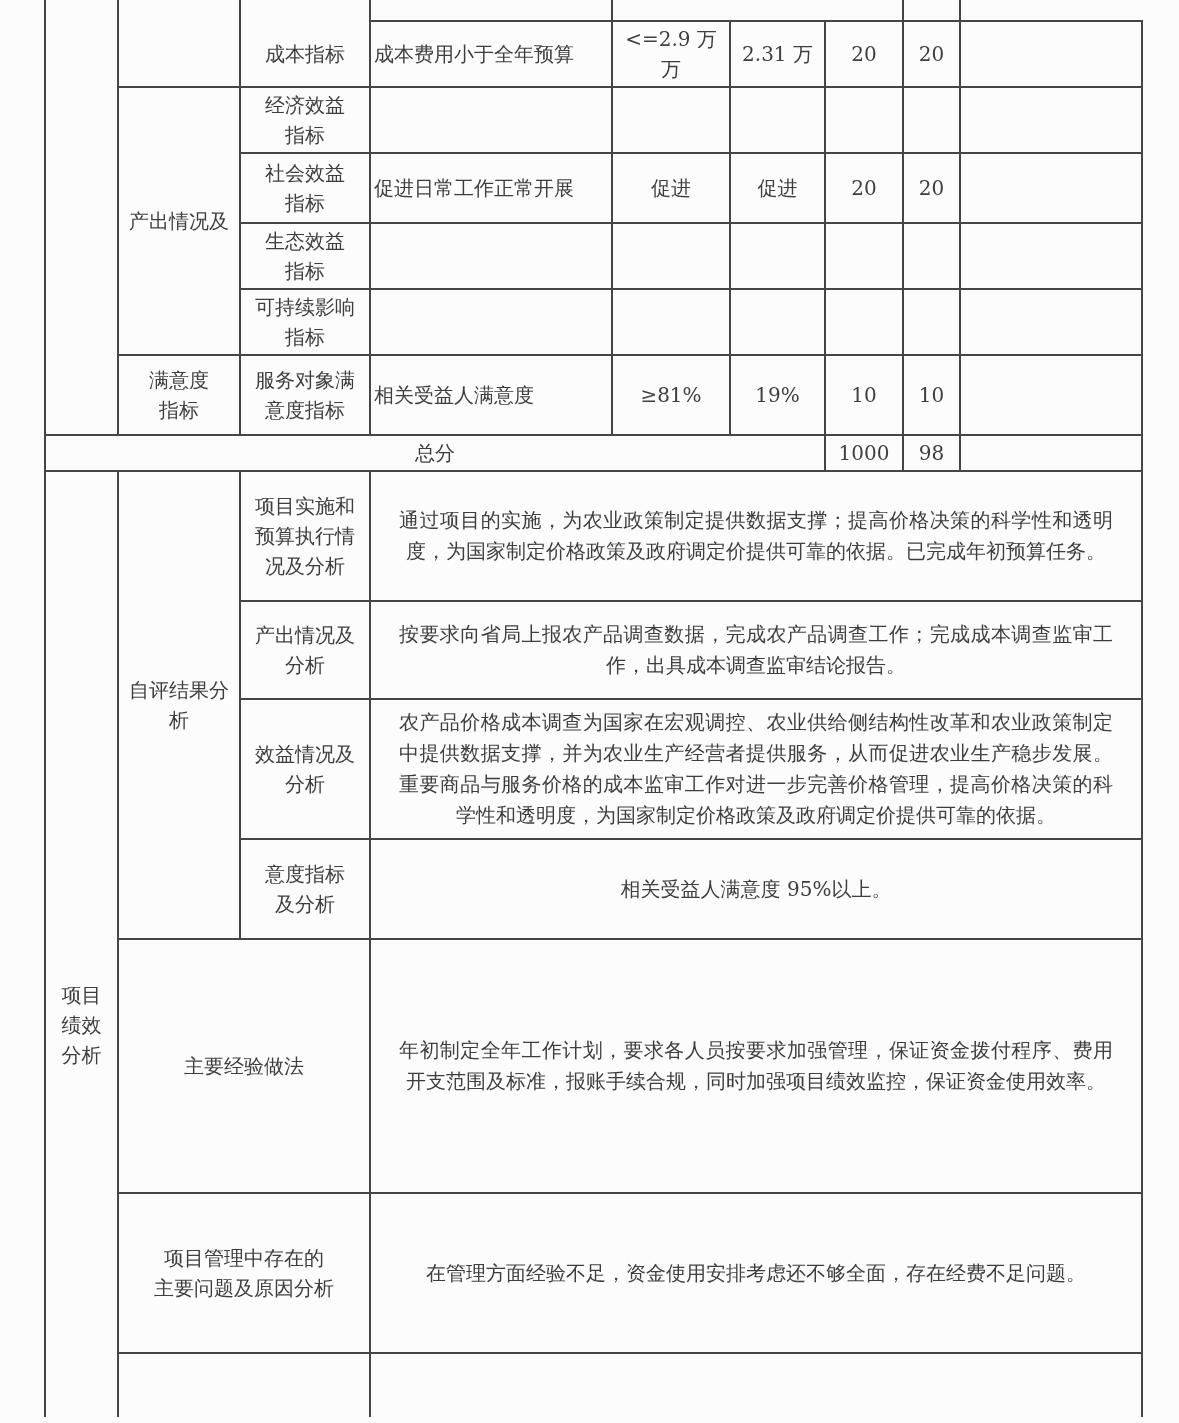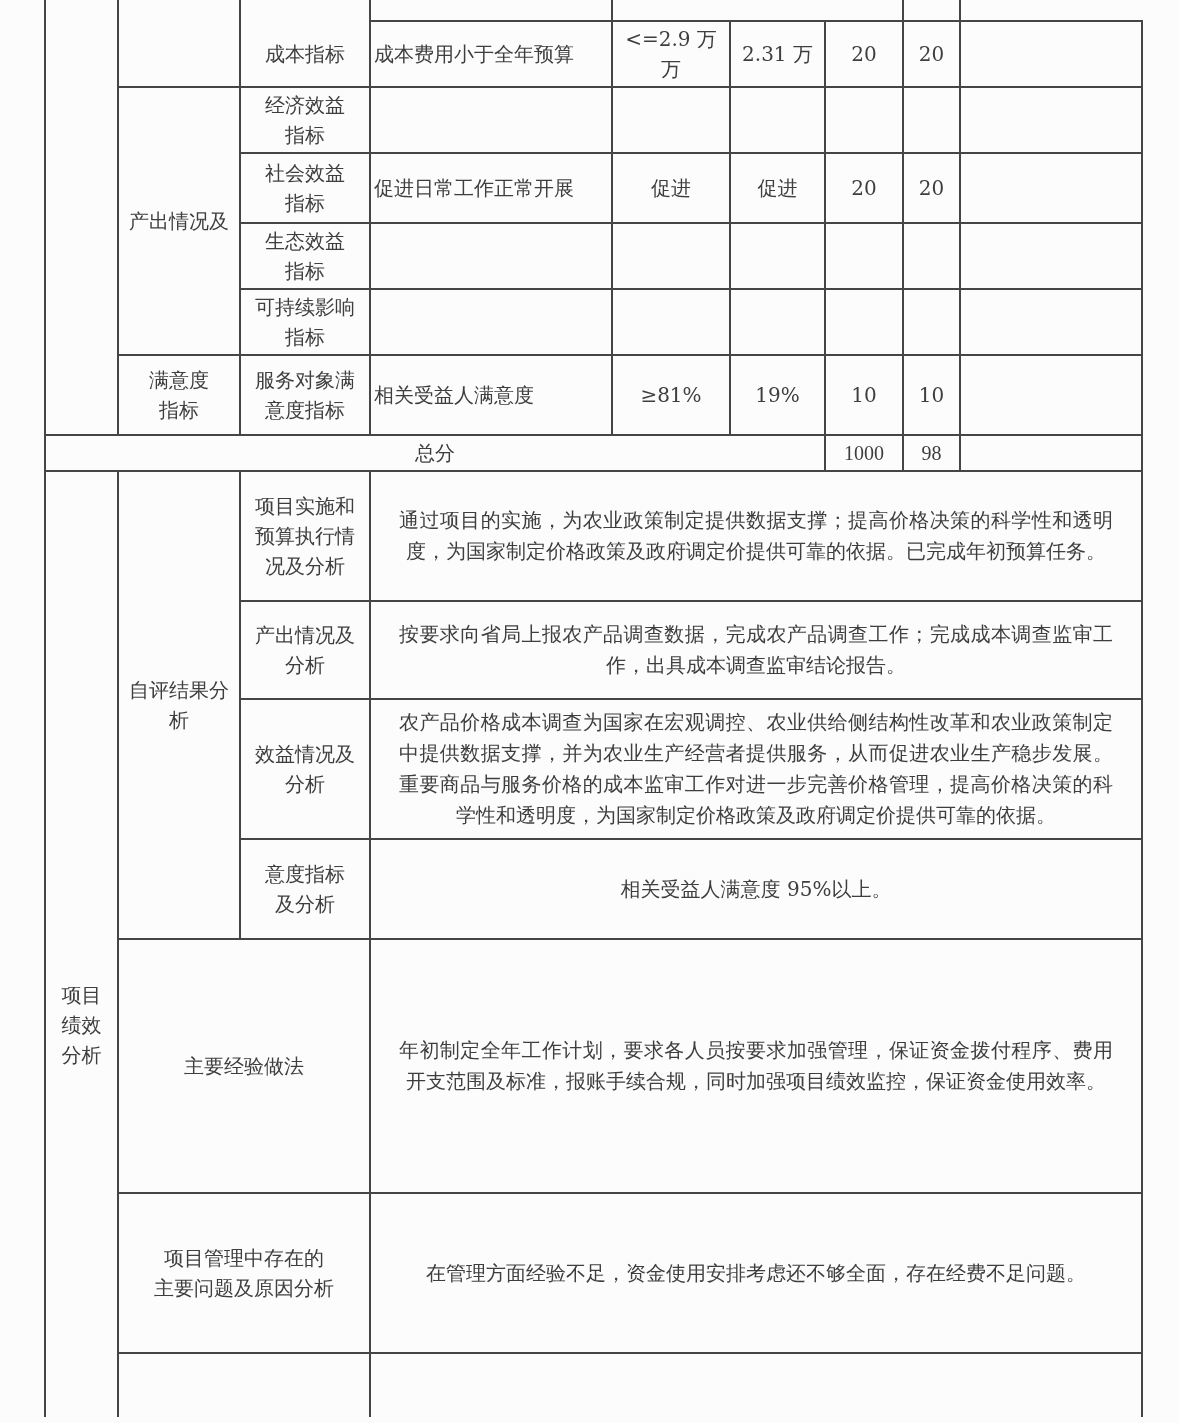--- a/index.html
+++ b/index.html
@@ -42,21 +42,21 @@
     text-align-last:center;
     padding:6px 28px;
     line-height:1.55;
   }
   tr.r1 td{height:34px;}
   tr.r2 td{height:60px;}
   tr.r3 td{height:64px;}
   tr.r4 td{height:60px;}
   tr.r5 td{height:58px;}
   tr.r6 td{height:74px;}
-  tr.r7 td{height:28px;font-family:Liberation Serif, serif;}
+  tr.r7 td{height:28px;}
   tr.r8 td{height:116px;}
   tr.r9 td{height:84px;}
   tr.r10 td{height:126px;}
   tr.r11 td{height:86px;}
   tr.r12 td{height:240px;}
   tr.r13 td{height:146px;}
   tr.r14 td{height:212px;}
 </style>
 </head>
 <body>

